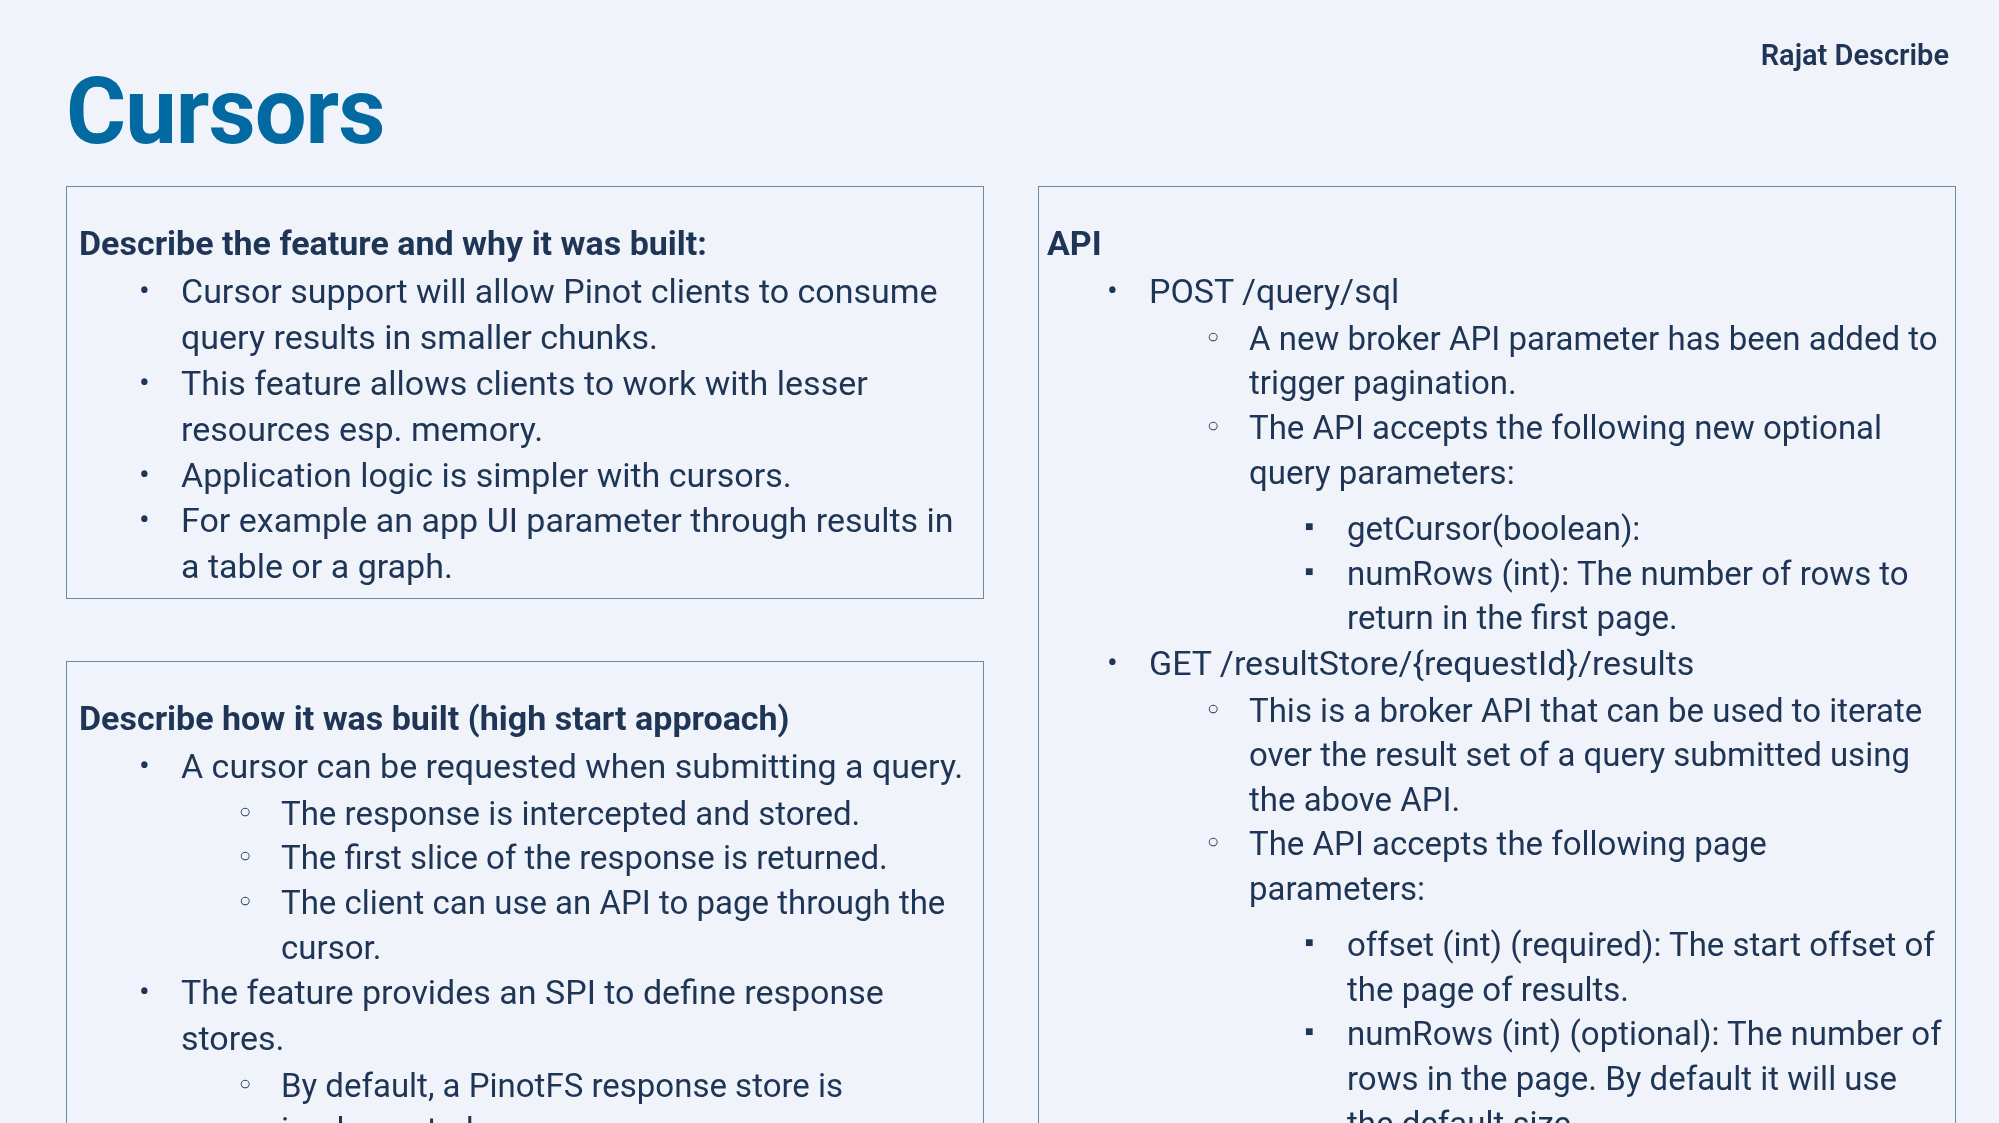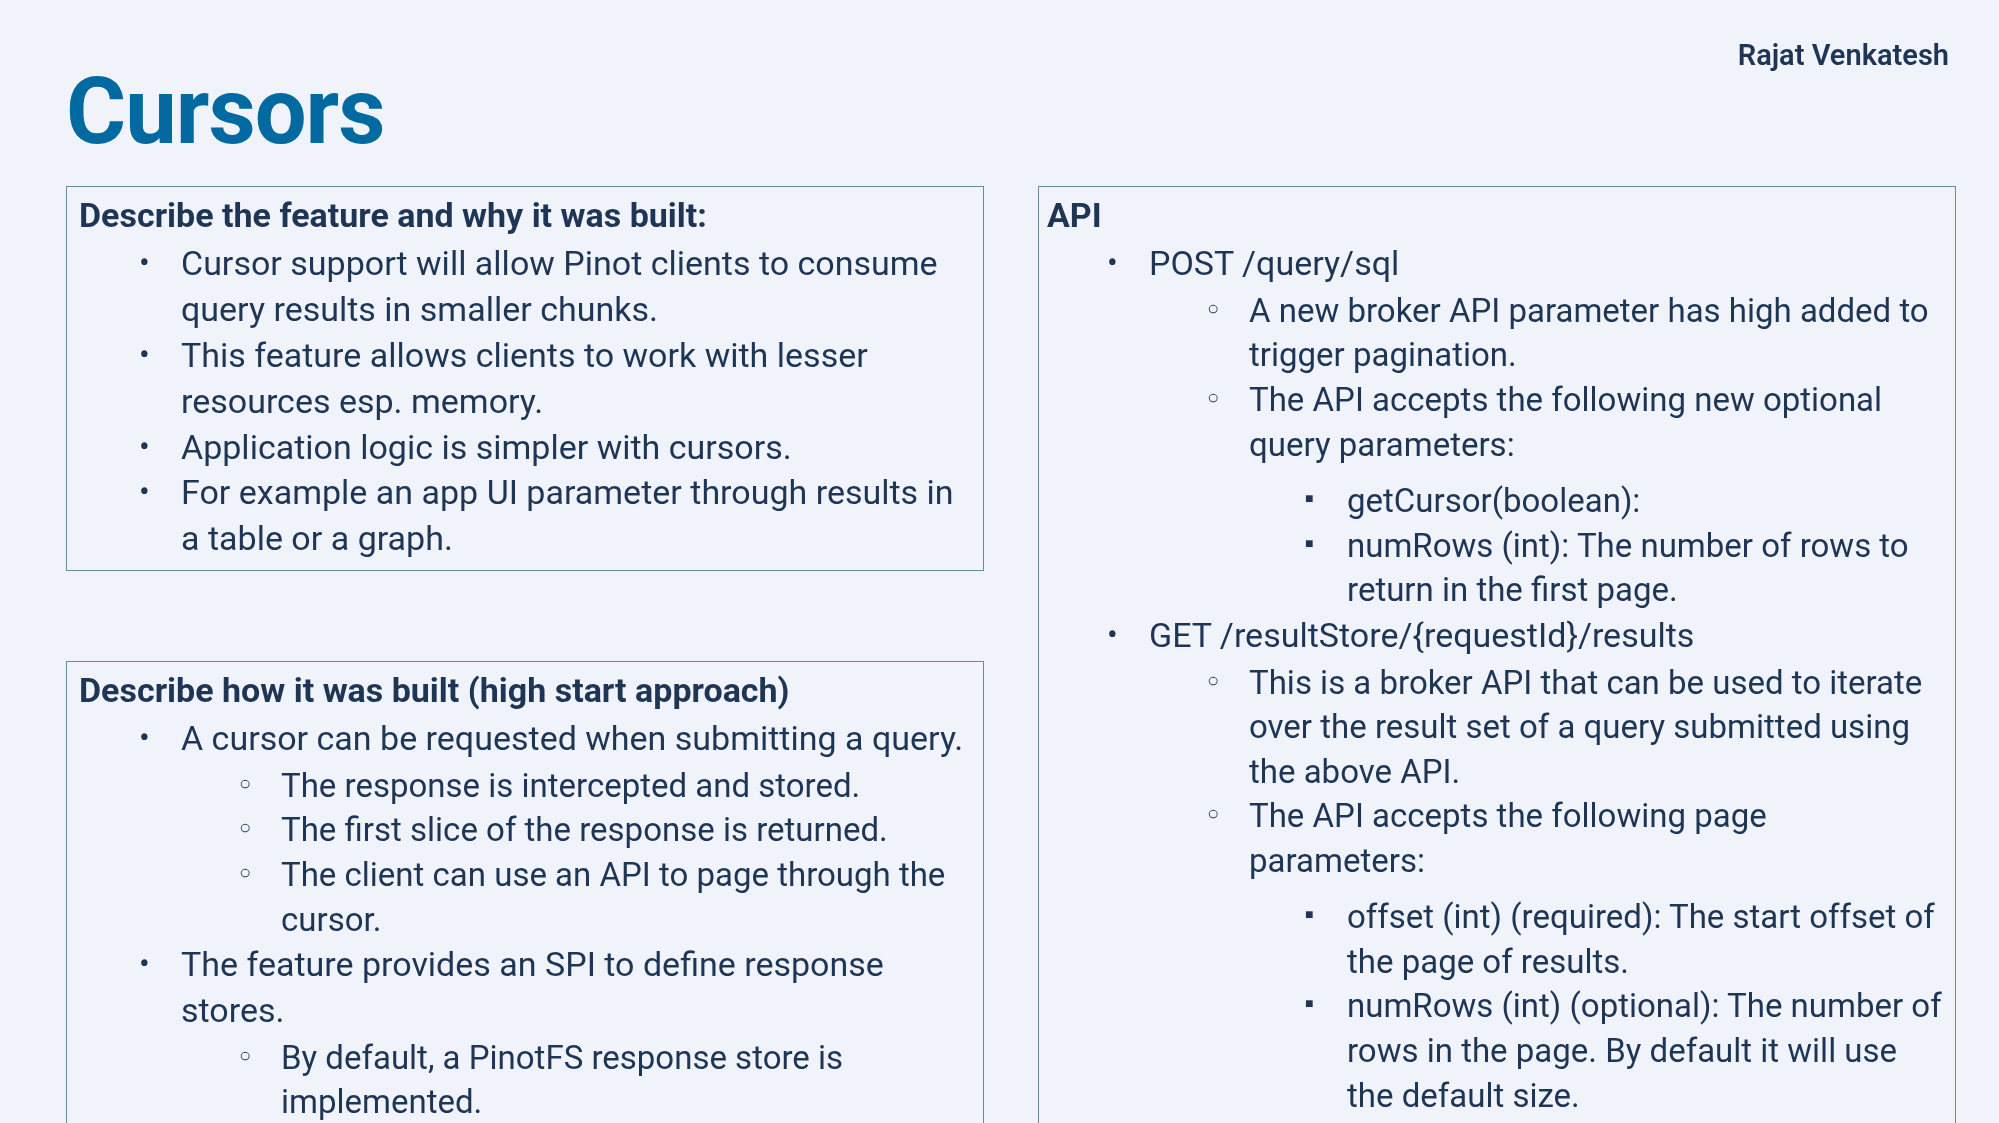--- a/index.html
+++ b/index.html
@@ -57,20 +57,21 @@
       top: 186px;
       left: 1038px;
       width: 918px;
       padding-left: 8px;
     }
     .box-heading {
       font-size: 34px;
       font-weight: 700;
       color: #1e3556;
       margin-bottom: 6px;
+      margin-top: 28px;
     }
     ul.level1 {
       list-style: none;
       padding-left: 60px;
     }
     ul.level1 > li {
       position: relative;
       font-size: 34px;
       line-height: 1.35;
       color: #1e3556;
@@ -123,21 +124,21 @@
       position: absolute;
       left: 0;
       top: 10px;
       font-size: 14px;
       color: #1e3556;
     }
   </style>
 </head>
 <body>
 
-<div class="author">Rajat Venkatesh</div>
+<div class="author">Rajat Describe</div>
 <div class="title">Cursors</div>
 
 <div class="box box-left-1">
   <div class="box-heading">Describe the feature and why it was built:</div>
   <ul class="level1">
     <li>Cursor support will allow Pinot clients to consume query results in smaller chunks.</li>
     <li> This feature allows clients to work with lesser resources esp. memory.</li>
     <li>Application logic is simpler with cursors.</li>
     <li>For example an app UI parameter through results in a table or a graph.</li>
   </ul>
@@ -162,21 +163,21 @@
     </li>
   </ul>
 </div>
 
 <div class="box box-right">
   <div class="box-heading">API</div>
   <ul class="level1">
     <li>
       <span>POST /query/sql</span>
       <ul class="level2">
-        <li>A new broker API parameter has high added to trigger pagination.</li>
+        <li>A new broker API parameter has been added to trigger pagination.</li>
         <li>
           <span>The API accepts the following new optional query parameters:</span>
           <ul class="level3">
             <li>getCursor(boolean):</li>
             <li>numRows (int): The number of rows to return in the first page.</li>
           </ul>
         </li>
       </ul>
     </li>
     <li>

